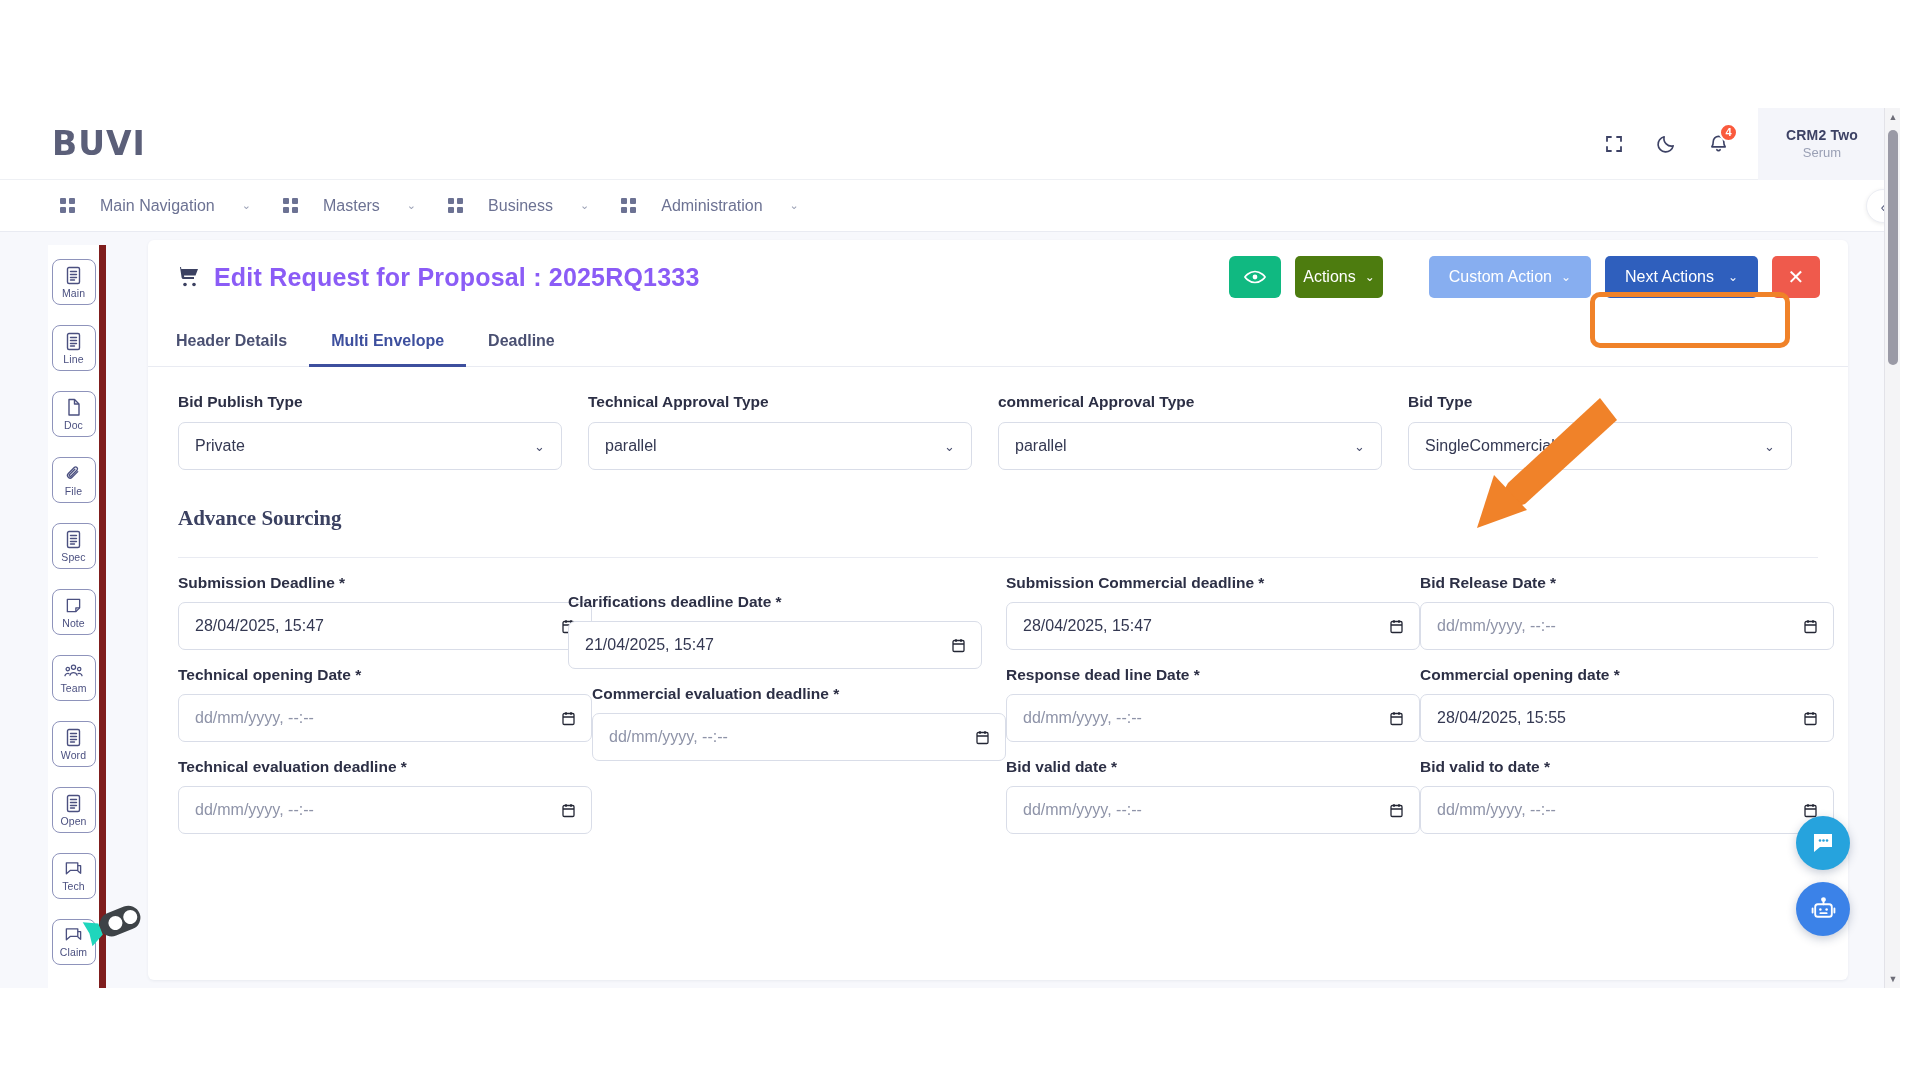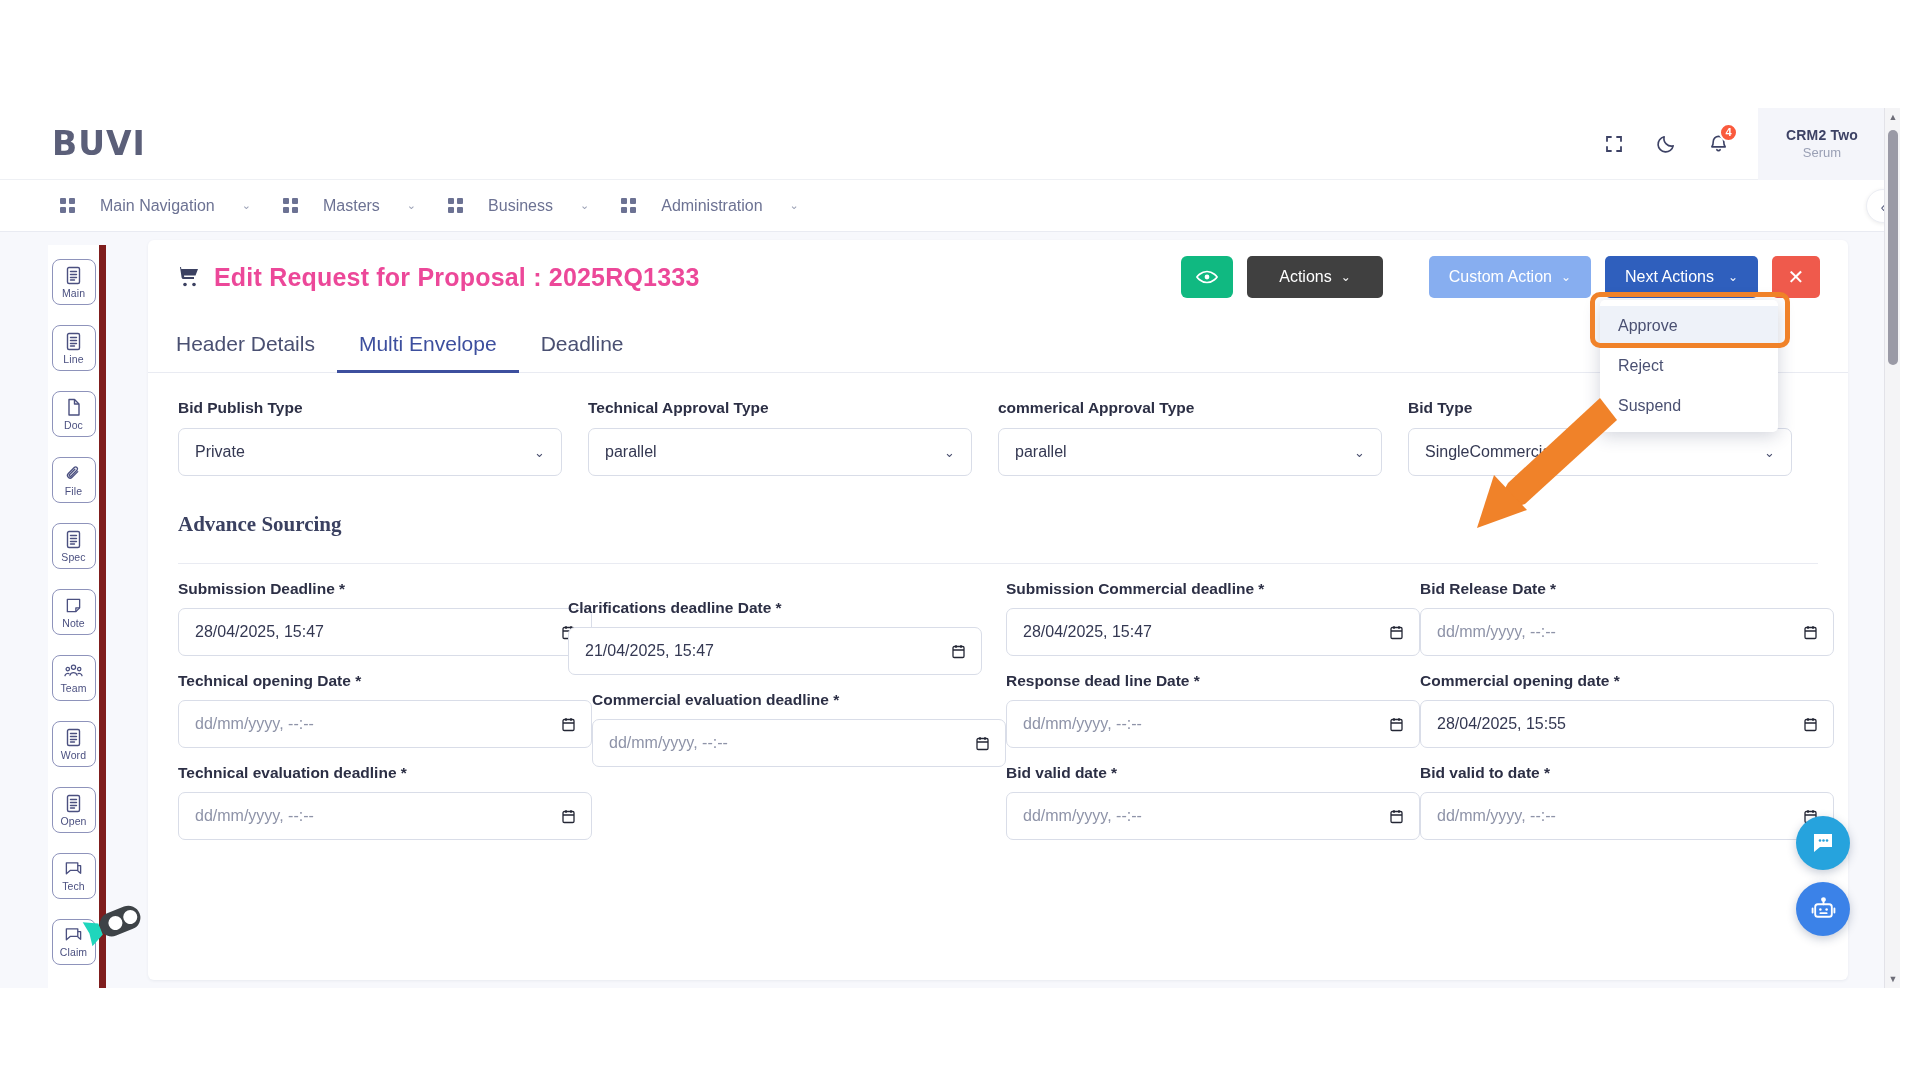--- a/index.html
+++ b/index.html
@@ -122,31 +122,31 @@
     background: #ffffff;
     border-radius: 6px;
     box-shadow: 0 1px 3px rgba(40,50,90,.07);
   }
   .card-head {
     height: 74px; display: flex; align-items: center;
     padding: 0 28px 0 28px;
   }
   .cart-icon { margin-right: 14px; color: #3b4161; display: flex; }
   .page-title {
-    font-size: 25px; font-weight: 700; color: #ec4899; letter-spacing: .2px;
+    font-size: 25px; font-weight: 700; color: #8b5cf6; letter-spacing: .2px;
   }
   .head-actions { margin-left: auto; display: flex; align-items: center; gap: 0; }
   .btn {
     height: 42px; border: none; border-radius: 5px;
     font-size: 16px; color: #ffffff; cursor: pointer;
     display: flex; align-items: center; justify-content: center;
     font-family: "Liberation Sans", sans-serif;
   }
   .btn-eye { width: 52px; background: #10b981; border-radius: 6px; }
-  .btn-actions { padding: 0 32px; background: #404040; margin-left: 14px; gap: 9px; }
+  .btn-actions { padding: 0 8px; background: #4d7c0f; margin-left: 14px; gap: 9px; }
   .btn-custom { padding: 0 20px; background: #87aef0; margin-left: 46px; gap: 9px; }
   .btn-next { padding: 0 20px; background: #2f5fbd; margin-left: 14px; gap: 14px; }
   .btn-close { width: 48px; background: #ef5a4c; margin-left: 14px; font-size: 20px; }
   .caret-w { font-size: 12px; opacity: .95; }
 
   
   .dropdown {
     position: absolute; right: 70px; top: 60px;
     width: 178px; background: #ffffff;
     border-radius: 5px;
@@ -167,21 +167,21 @@
 
   
   .tabs {
     display: flex; align-items: flex-end; gap: 0;
     padding: 18px 28px 0 28px;
     border-bottom: 1px solid #e9ebf2;
     margin: 0 0px;
   }
   .tab {
     padding: 0 22px 14px 22px;
-    font-size: 21px; font-weight: 400; color: #4a5072;
+    font-size: 16px; font-weight: 700; color: #4a5072;
     cursor: pointer; border-bottom: 3px solid transparent;
     margin-bottom: -1px;
   }
   .tab:first-child { padding-left: 0; }
   .tab.active { color: #3d4f9e; border-bottom-color: #3d4f9e; }
 
   
   .form-wrap { padding: 26px 30px 10px 30px; }
   .row4 { display: flex; gap: 0; }
   .fld { width: 414px; padding-right: 26px; }
@@ -456,25 +456,20 @@
               <span>Custom Action</span>
               <span class="caret-w">⌄</span>
             </button>
             <button class="btn btn-next">
               <span>Next Actions</span>
               <span class="caret-w">⌄</span>
             </button>
             <button class="btn btn-close">✕</button>
           </div>
 
-          <div class="dropdown">
-            <div class="dd-item active">Approve</div>
-            <div class="dd-item">Reject</div>
-            <div class="dd-item">Suspend</div>
-          </div>
           <div class="dd-highlight"></div>
         </div>
 
         <div class="tabs">
           <div class="tab">Header Details</div>
           <div class="tab active">Multi Envelope</div>
           <div class="tab">Deadline</div>
         </div>
 
         <div class="form-wrap">

